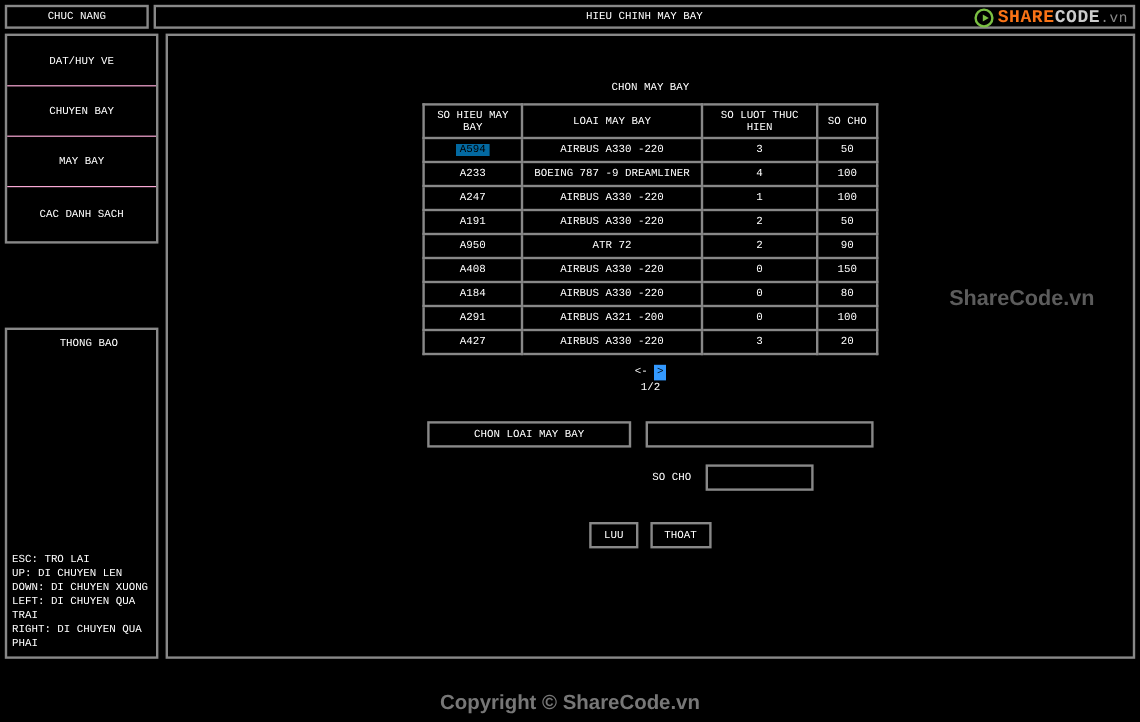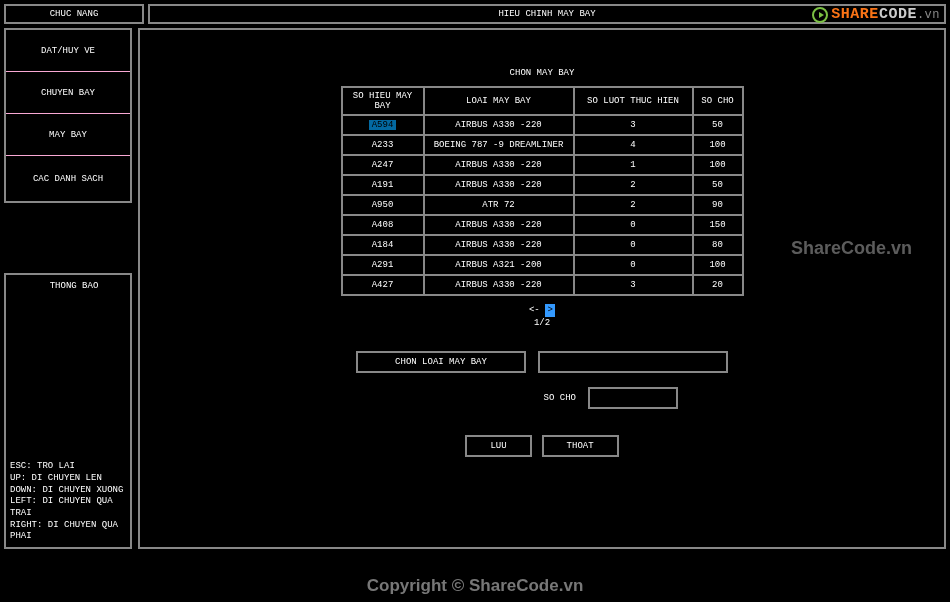--- a/index.html
+++ b/index.html
@@ -9,21 +9,21 @@
     font-family: "Courier New", monospace;
     font-size: 9px;
     width: 950px;
     height: 602px;
     overflow: hidden;
     position: relative;
   }
   .top-row { display: flex; gap: 4px; padding: 4px; }
   .box { border: 2px solid #888; }
   .top-left {
-    width: 140px; height: 20px;
+    width: 120px; height: 20px;
     display: flex; align-items: center; justify-content: center;
   }
   .top-right {
     flex: 1; height: 20px;
     display: flex; align-items: center; justify-content: center;
   }
   .main-layout { display: flex; gap: 6px; padding: 0 4px 4px 4px; height: 525px; }
   .left-col { width: 128px; display: flex; flex-direction: column; gap: 6px; }
   .menu-box { display: flex; flex-direction: column; }
   .menu-item {
@@ -39,38 +39,38 @@
   .content { flex: 1; position: relative; padding-top: 38px; }
   .content-title { text-align: center; margin-bottom: 8px; }
   table.data { border-collapse: collapse; margin: 0 auto; }
   table.data th, table.data td {
     border: 2px solid #888; padding: 3px 6px;
     font-weight: normal; text-align: center;
     height: 20px; font-size: 9px;
   }
   .col-id { width: 82px; }
   .col-type { width: 150px; }
-  .col-count { width: 119px; }
+  .col-count { width: 96px; }
   .col-seat { width: 50px; }
   .selected-cell { background: #0369a1; color: #000; display: inline-block; padding: 0 3px; }
   .pager { text-align: center; margin-top: 8px; line-height: 1.4; }
   .pager .arrow-right { background: #3399ff; color: #000; display: inline-block; width: 10px; }
   .form-row { display: flex; align-items: center; justify-content: center; gap: 12px; margin-top: 22px; }
   .btn-wide {
     border: 2px solid #888; width: 170px; height: 22px;
     display: flex; align-items: center; justify-content: center;
     cursor: pointer;
   }
   .input-box { border: 2px solid #888; width: 190px; height: 22px; }
   .input-box.small { width: 90px; }
   .form-row2 { display: flex; align-items: center; justify-content: center; gap: 12px; margin-top: 14px; }
   .label-socho { width: 40px; text-align: right; margin-left: 130px; }
   .btn-row { display: flex; justify-content: center; gap: 10px; margin-top: 26px; }
   .btn-small {
-    border: 2px solid #888; padding: 4px 23px;
+    border: 2px solid #888; padding: 4px 10px;
     cursor: pointer; min-width: 38px; text-align: center;
   }
   .logo {
     position: absolute; top: 6px; right: 10px;
     font-size: 15px; font-weight: bold; letter-spacing: 0.5px;
     display: flex; align-items: center; gap: 3px;
   }
   .logo .green { color: #f97316; }
   .logo .grey { color: #ccc; }
   .logo .vn { color: #888; font-weight: normal; font-size: 12px; }

